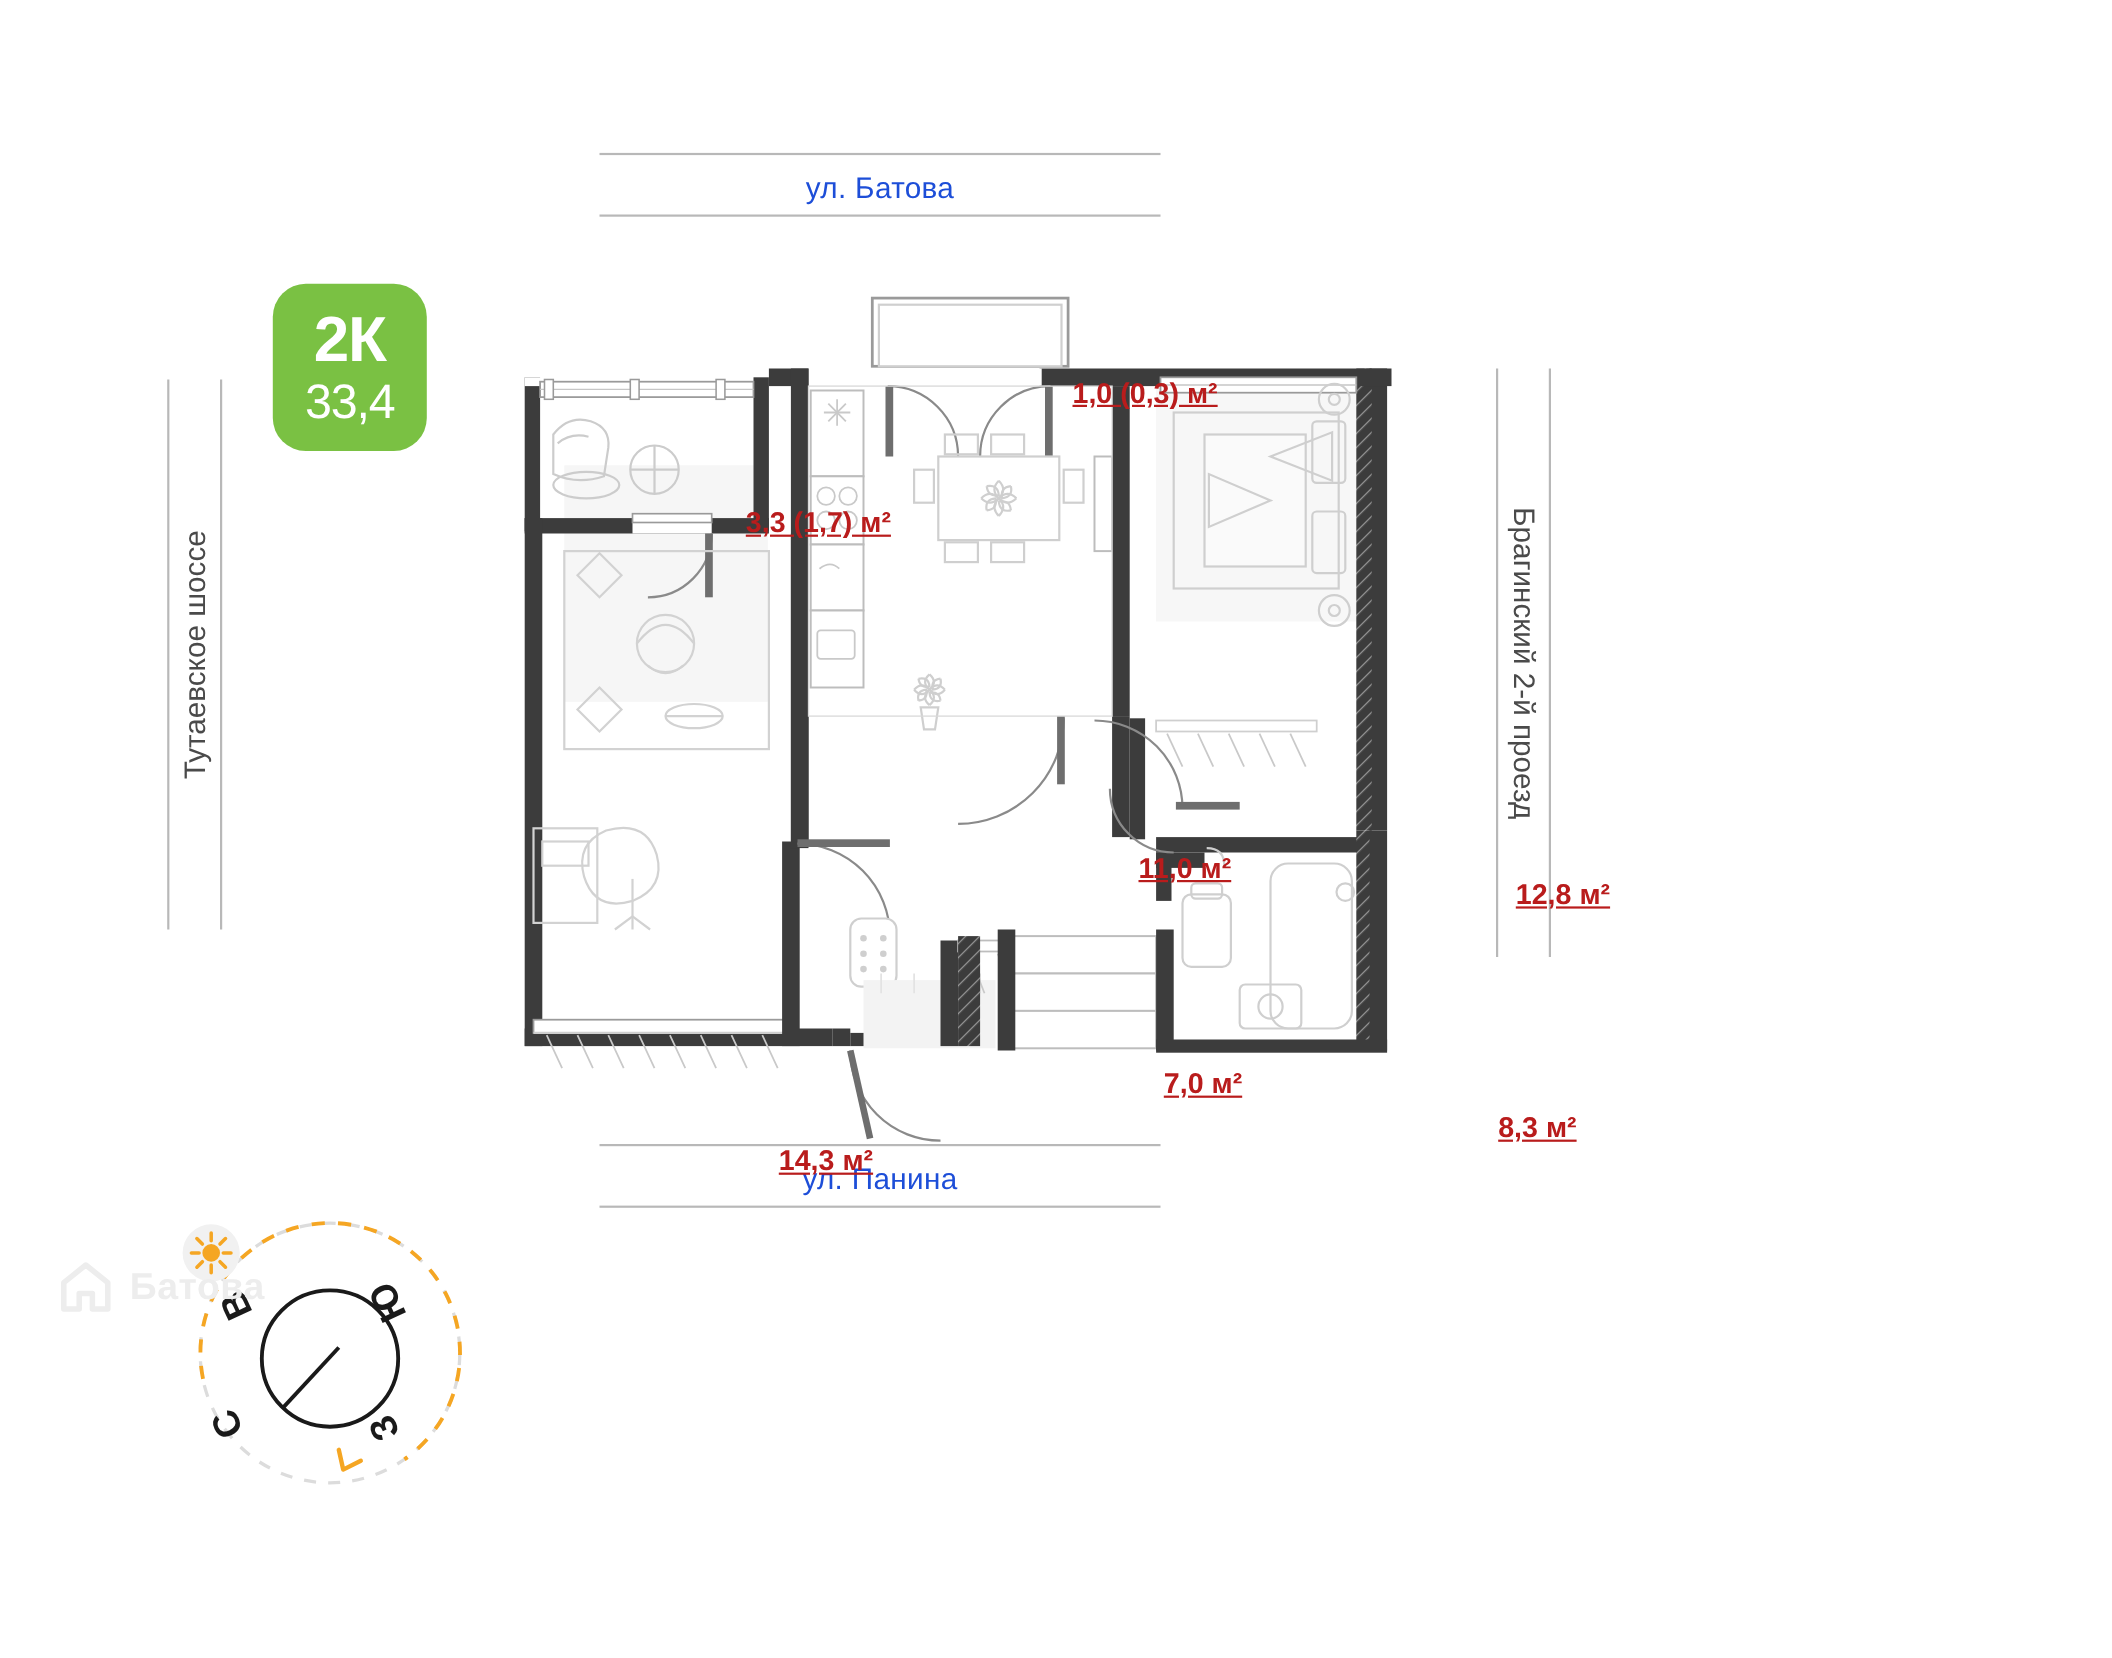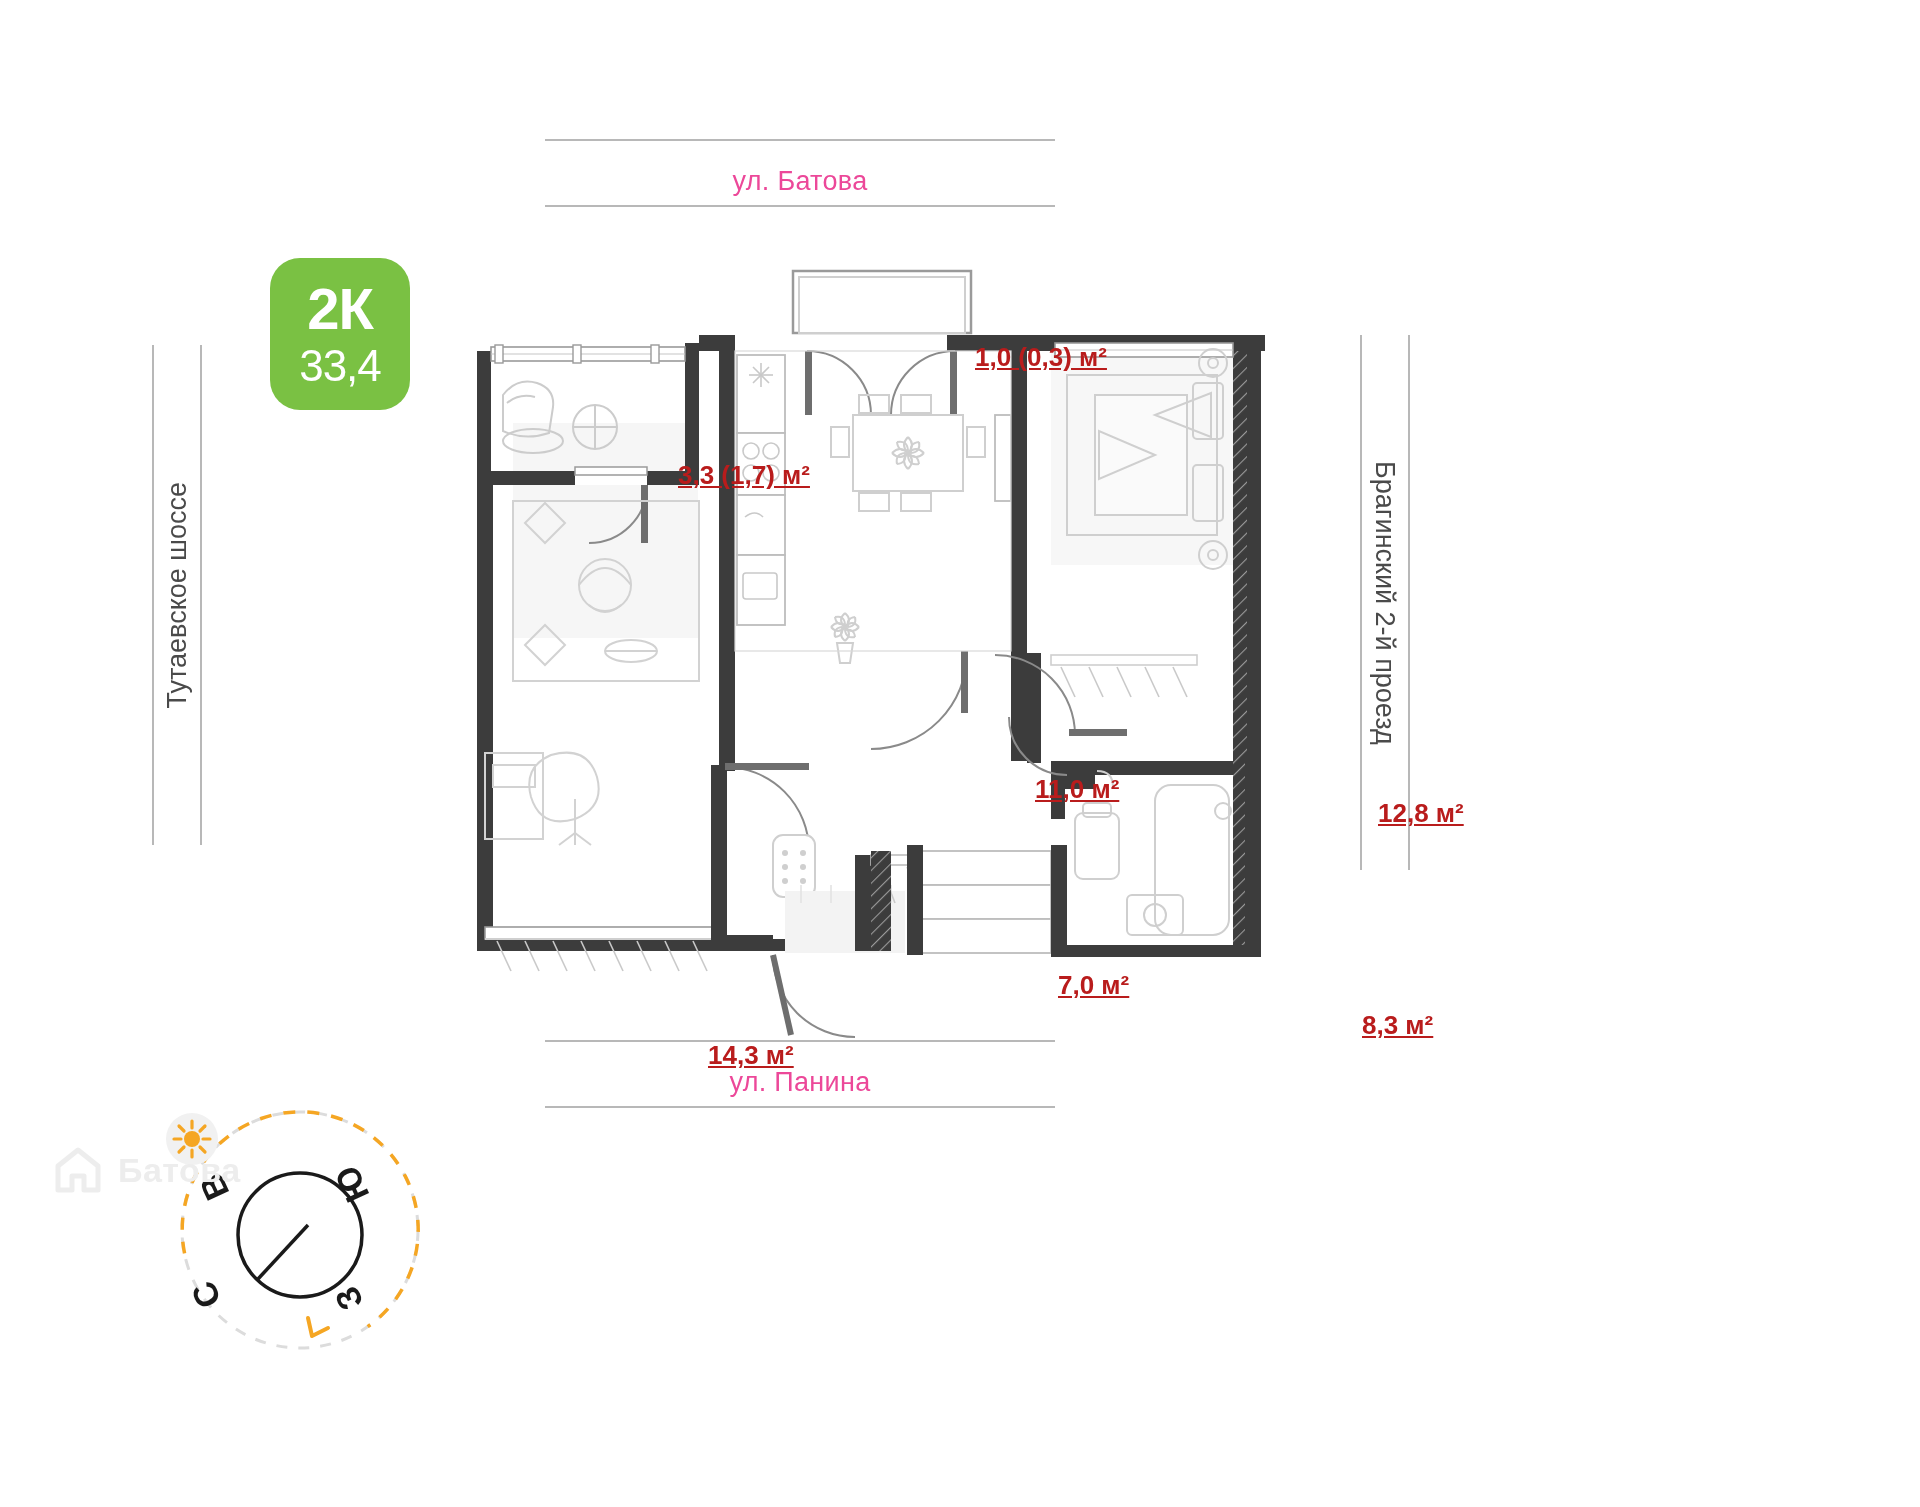--- a/index.html
+++ b/index.html
@@ -3,32 +3,32 @@
 <meta charset="utf-8">
 <style>
   html,body{margin:0;padding:0;background:#ffffff;}
   body{width:1920px;height:1507px;position:relative;overflow:hidden;
        font-family:"Liberation Sans","DejaVu Sans",sans-serif;color:#4a4a4a;}
 
   .abs{position:absolute;}
 
   
   #type-badge{
-    left:270px;top:258px;width:140px;height:152px;
+    left:248px;top:258px;width:140px;height:152px;
     background:#7ac143;border-radius:30px;
     display:flex;flex-direction:column;align-items:center;justify-content:center;
     color:#fff;line-height:1;
   }
   #type-badge .rooms{font-size:58px;font-weight:700;letter-spacing:-1px;}
   #type-badge .area{font-size:44px;font-weight:400;margin-top:6px;letter-spacing:-1px;}
 
   
   .street-h{display:flex;flex-direction:column;align-items:center;}
   .street-h .rule{height:2px;background:#b8b8b8;width:100%;}
-  .street-h .txt{font-size:27px;color:#ec4899;padding:25px 0 8px;letter-spacing:.3px;white-space:nowrap;}
+  .street-h .txt{font-size:27px;color:#1d4ed8;padding:15px 0 8px;letter-spacing:.3px;white-space:nowrap;}
 
   #street-top{left:545px;top:139px;width:510px;}
   #street-bottom{left:545px;top:1040px;width:510px;}
 
   .street-v{display:flex;flex-direction:row;align-items:center;height:100%;}
   .street-v .rule{width:2px;background:#b8b8b8;height:100%;}
   .street-v .txt{font-size:27px;color:#4a4a4a;padding:0 8px 0 7px;white-space:nowrap;
                  writing-mode:vertical-rl;}
   #street-left{left:152px;top:345px;height:500px;}
   #street-left .txt{transform:rotate(180deg);}

